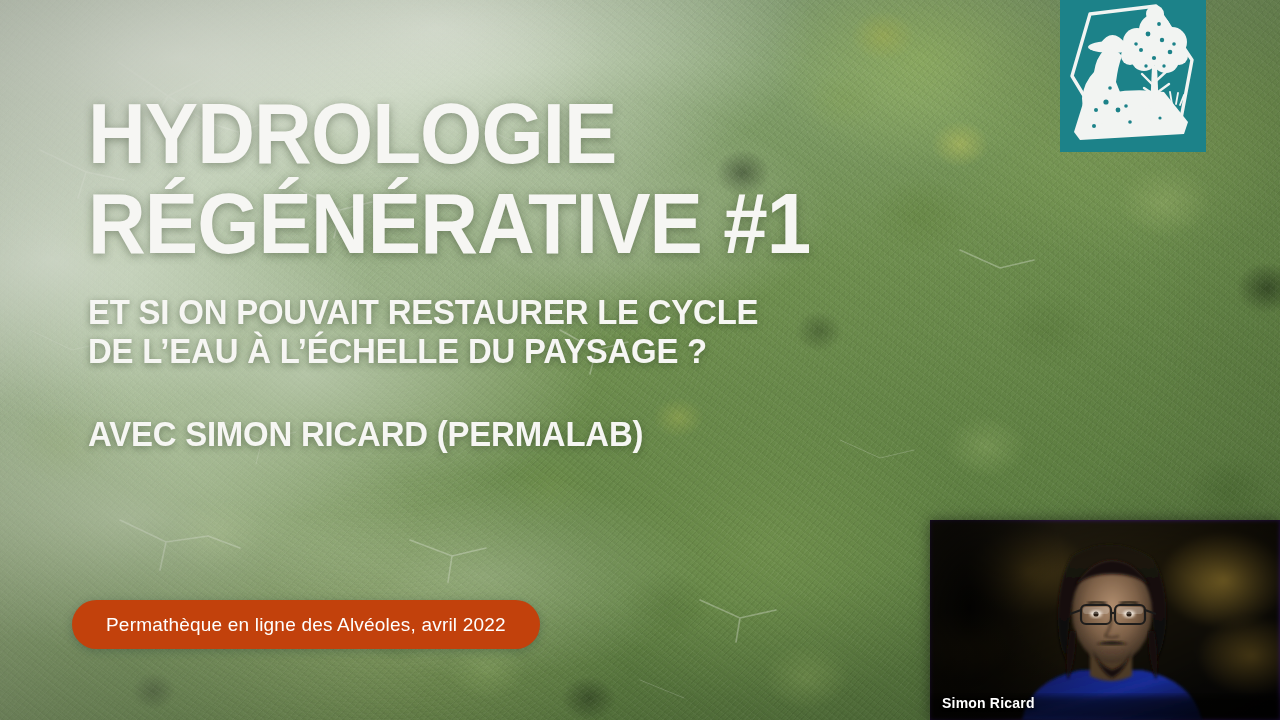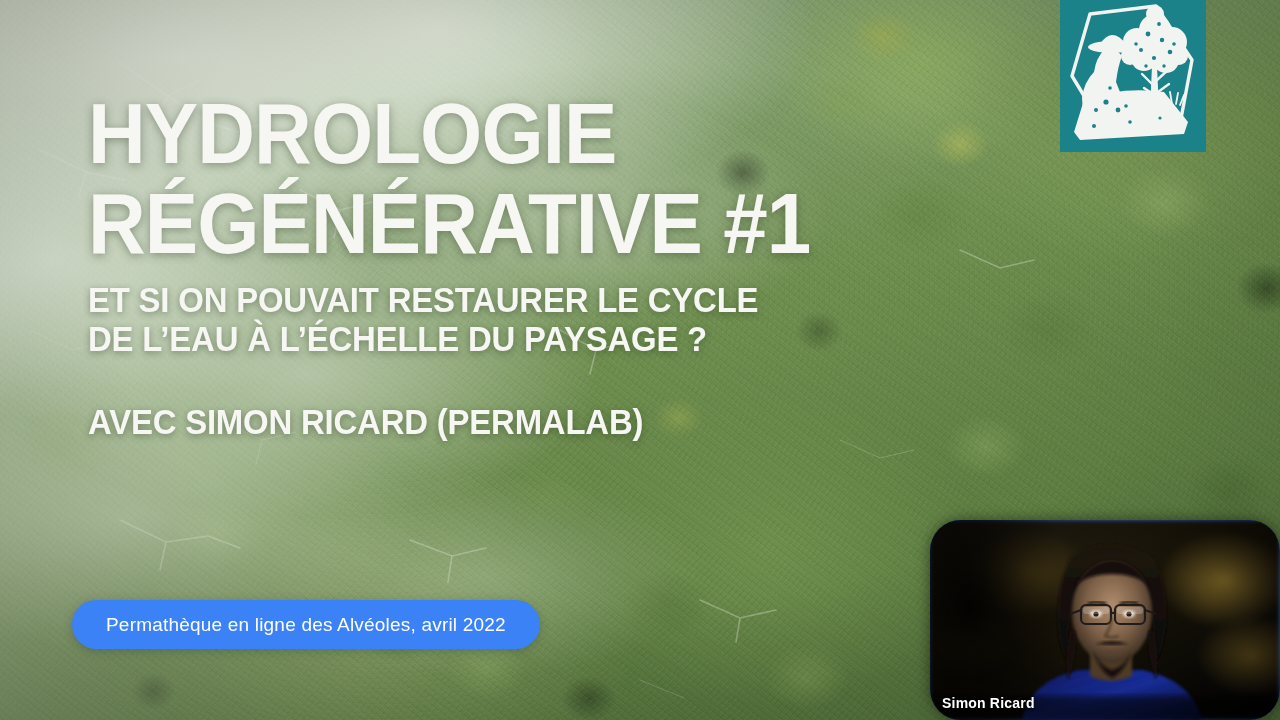--- a/index.html
+++ b/index.html
@@ -109,21 +109,21 @@
     font-weight:700;
     font-size:86px;
     line-height:90px;
     letter-spacing:-1px;
     transform:scaleX(.93);
     transform-origin:left center;
     white-space:nowrap;
     text-shadow:0 2px 10px rgba(40,55,30,.42);
   }
   .subtitle {
-    margin-top:12px;
+    margin-top:24px;
   }
   .subtitle-line {
     display:block;
     color:#f6f6f3;
     font-weight:700;
     font-size:35px;
     line-height:39px;
     letter-spacing:-.2px;
     transform:scaleX(.94);
     transform-origin:left center;
@@ -145,21 +145,21 @@
   }
 
   
   .badge {
     position:absolute;
     left:72px; top:600px;
     height:49px;
     padding:0 34px;
     display:flex; align-items:center;
     border-radius:26px;
-    background:#3b82f6;
+    background:#c2410c;
     box-shadow:0 2px 10px rgba(20,50,50,.28);
   }
   .badge-text {
     color:#ffffff;
     font-size:19px;
     font-weight:400;
     letter-spacing:.2px;
     white-space:nowrap;
   }
 
@@ -172,23 +172,22 @@
     overflow:hidden;
   }
   .logo svg { display:block; width:146px; height:152px; }
 
   
   .webcam {
     position:absolute;
     left:930px; top:520px;
     width:350px; height:200px;
     overflow:hidden;
-    background:#3b82f6;
+    background:#4c1d95;
     box-shadow:0 0 14px rgba(0,0,0,.5);
-    border-radius:31px;
   }
   .cam-bg {
     position:absolute; inset:0;
     background:
       radial-gradient(ellipse 26% 34% at 84% 30%, rgba(196,160,60,.55) 0%, rgba(196,160,60,0) 72%),
       radial-gradient(ellipse 22% 28% at 92% 68%, rgba(176,140,48,.45) 0%, rgba(176,140,48,0) 72%),
       radial-gradient(ellipse 24% 30% at 28% 26%, rgba(150,118,40,.40) 0%, rgba(150,118,40,0) 74%),
       radial-gradient(ellipse 18% 24% at 10% 62%, rgba(110,86,28,.30)  0%, rgba(110,86,28,0) 74%),
       linear-gradient(155deg, #2a2416 0%, #191408 42%, #0a0906 78%, #050505 100%);
     filter:blur(2px);

